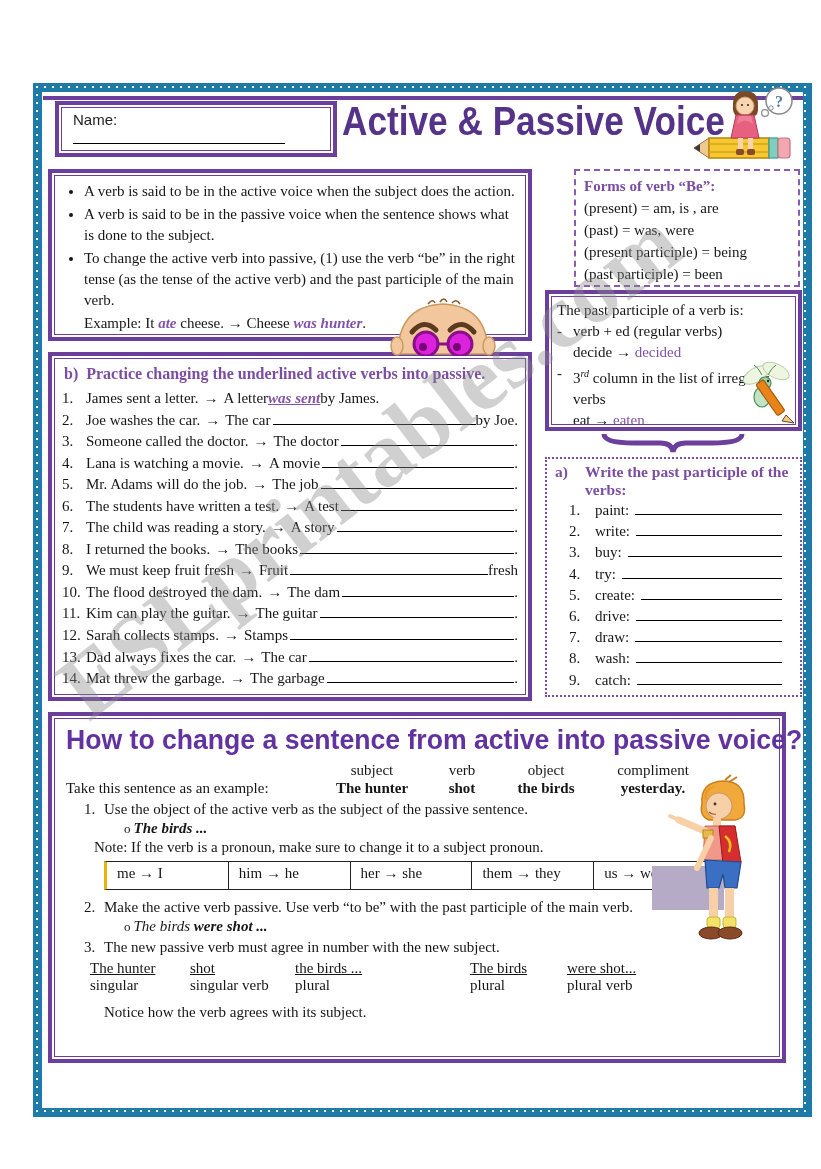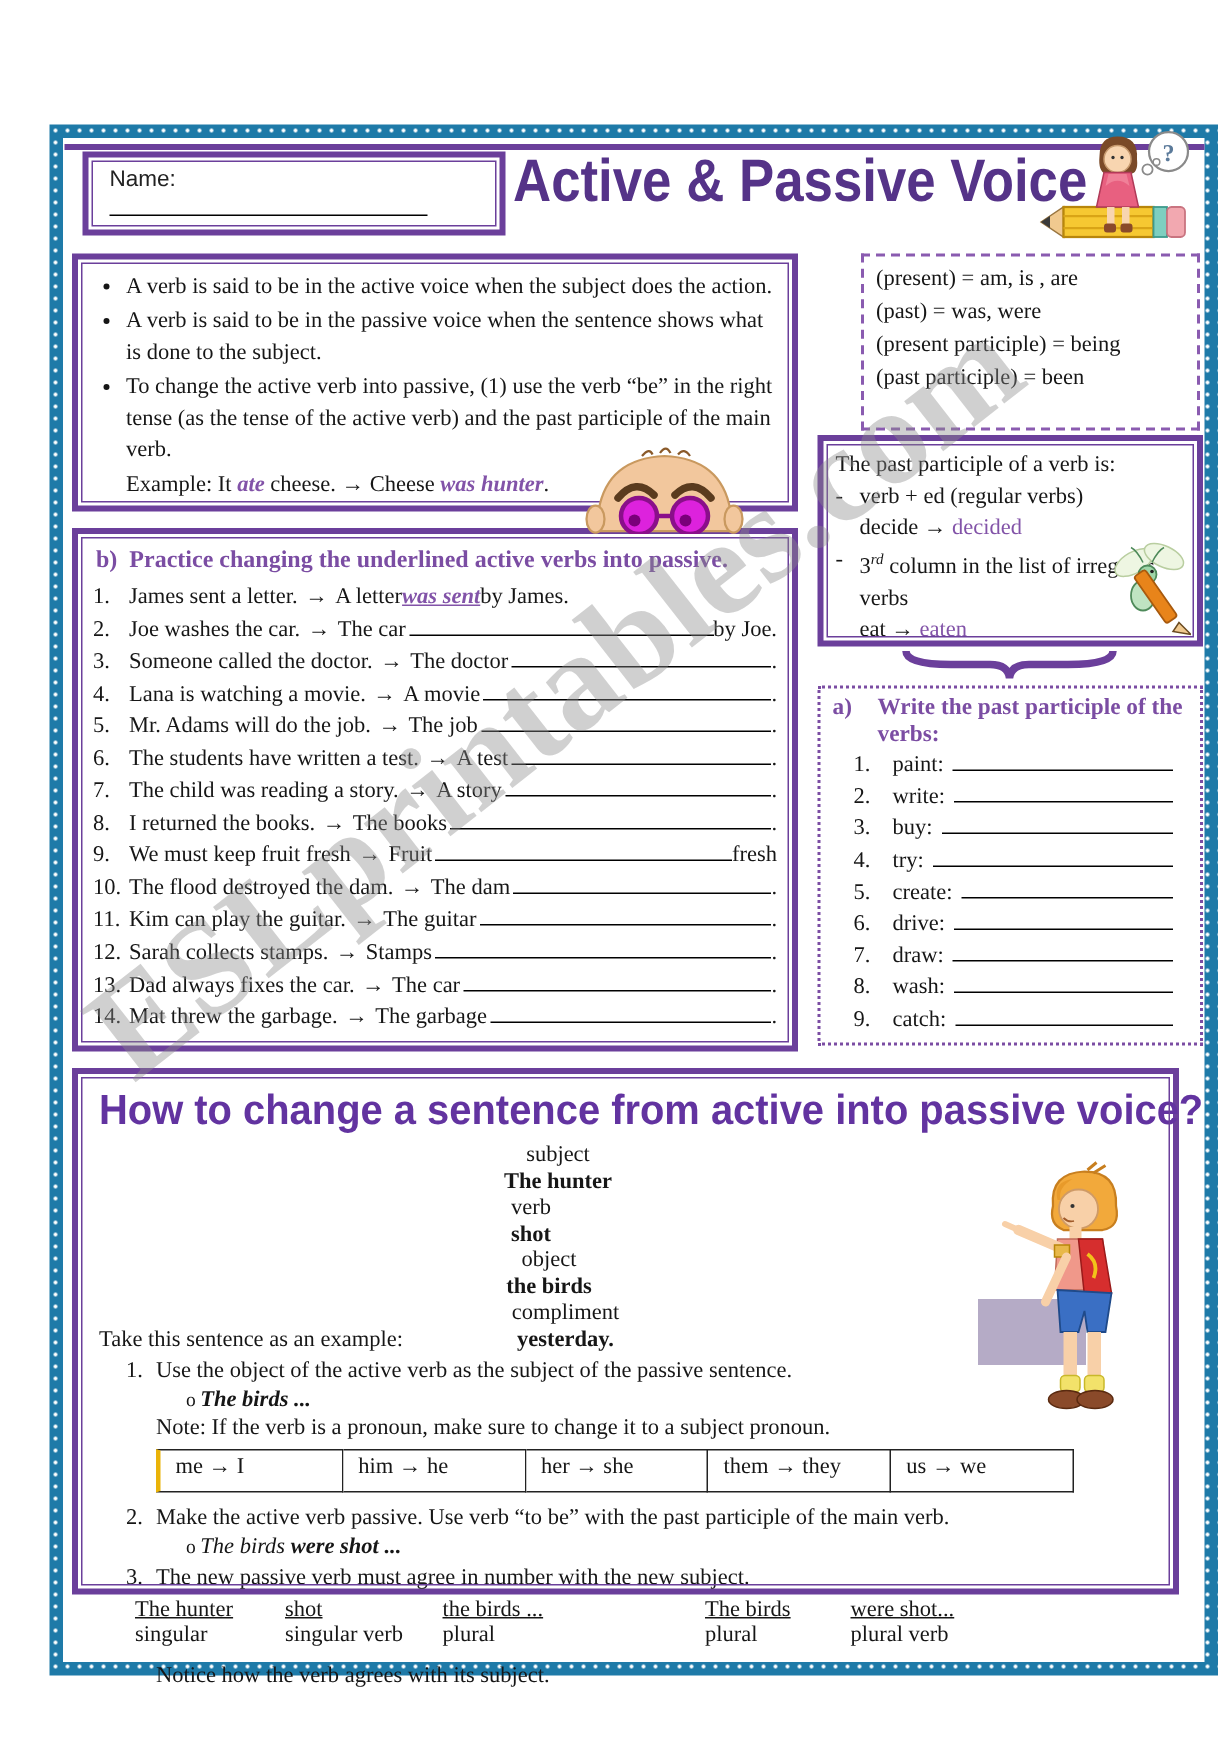--- a/index.html
+++ b/index.html
@@ -95,21 +95,21 @@
   .g-col:nth-child(1){width:108px;}
   .g-col:nth-child(2){width:72px;}
   .g-col:nth-child(3){width:96px;}
   .g-col:nth-child(4){width:118px;}
   .step{display:flex;margin-top:4px;}
   .step .num{width:20px;margin-left:18px;flex:none;}
   .sub{margin-left:58px;margin-top:2px;}
   .sub .circ{font-size:13px;margin-right:3px;}
   .boldital{font-weight:bold;font-style:italic;}
   .ital{font-style:italic;}
-  .note-line{margin-left:38px;margin-top:2px;}
+  .note-line{margin-left:28px;margin-top:2px;}
   .pron-table{display:flex;width:612px;margin:5px 0 0 38px;}
   .pron-cell{flex:1;border:1px solid #222;border-left:none;height:24px;padding:3px 0 0 10px;background:#fff;}
   .pron-cell:first-child{border-left:3px solid #eab308;}
   .remember{margin-left:38px;margin-top:2px;}
   .agree-table{margin:4px 0 0 24px;}
   .agree-row{display:flex;}
   .agree-col{box-sizing:border-box;padding-right:6px;}
   .agree-col:nth-child(1){width:100px;}
   .agree-col:nth-child(2){width:105px;}
   .agree-col:nth-child(3){width:175px;}
@@ -167,20 +167,21 @@
   <div class="dbox intro-box">
     <ul>
       <li>A verb is said to be in the active voice when the subject does the action.</li>
       <li>A verb is said to be in the passive voice when the sentence shows what is done to the subject.</li>
       <li>To change the active verb into passive, (1) use the verb “be” in the right tense (as the tense of the active verb) and the past participle of the main verb.</li>
     </ul>
     <div class="example-line"><span>Example: It </span><span class="vkw">ate</span><span> cheese. → Cheese </span><span class="vkw">was hunter</span><span>.</span></div>
   </div>
 
   <div class="forms-box">
+    <div class="forms-title">Forms of verb “Be”:</div>
     <div>(present) = am, is , are</div>
     <div>(past) = was, were</div>
     <div>(present participle) = being</div>
     <div>(past participle) = been</div>
   </div>
 
   <div class="dbox pp-box">
     <div>The past participle of a verb is:</div>
     <div class="pp-row">
       <span class="pp-dash">-</span>
@@ -394,21 +395,21 @@
     <circle cx="72" cy="52" r="12" fill="#dd22dd" stroke="#8a0f8a" stroke-width="3"></circle>
     <circle cx="35" cy="55" r="4" fill="#7a007a"></circle>
     <circle cx="69" cy="55" r="4" fill="#7a007a"></circle>
   </svg>
 
   <div class="dbox howto">
     <div class="howto-title">How to change a sentence from active into passive voice?</div>
 
     <div class="ex-row">
       <div class="ex-intro">Take this sentence as an example:</div>
-      <div style="display:flex;flex-direction:column;" id="grammar-cols">
+      <div style="display:flex;" id="grammar-cols">
           <div class="g-col">
             <div class="lbl">subject</div>
             <div class="word">The hunter</div>
           </div>
           <div class="g-col">
             <div class="lbl">verb</div>
             <div class="word">shot</div>
           </div>
           <div class="g-col">
             <div class="lbl">object</div>

